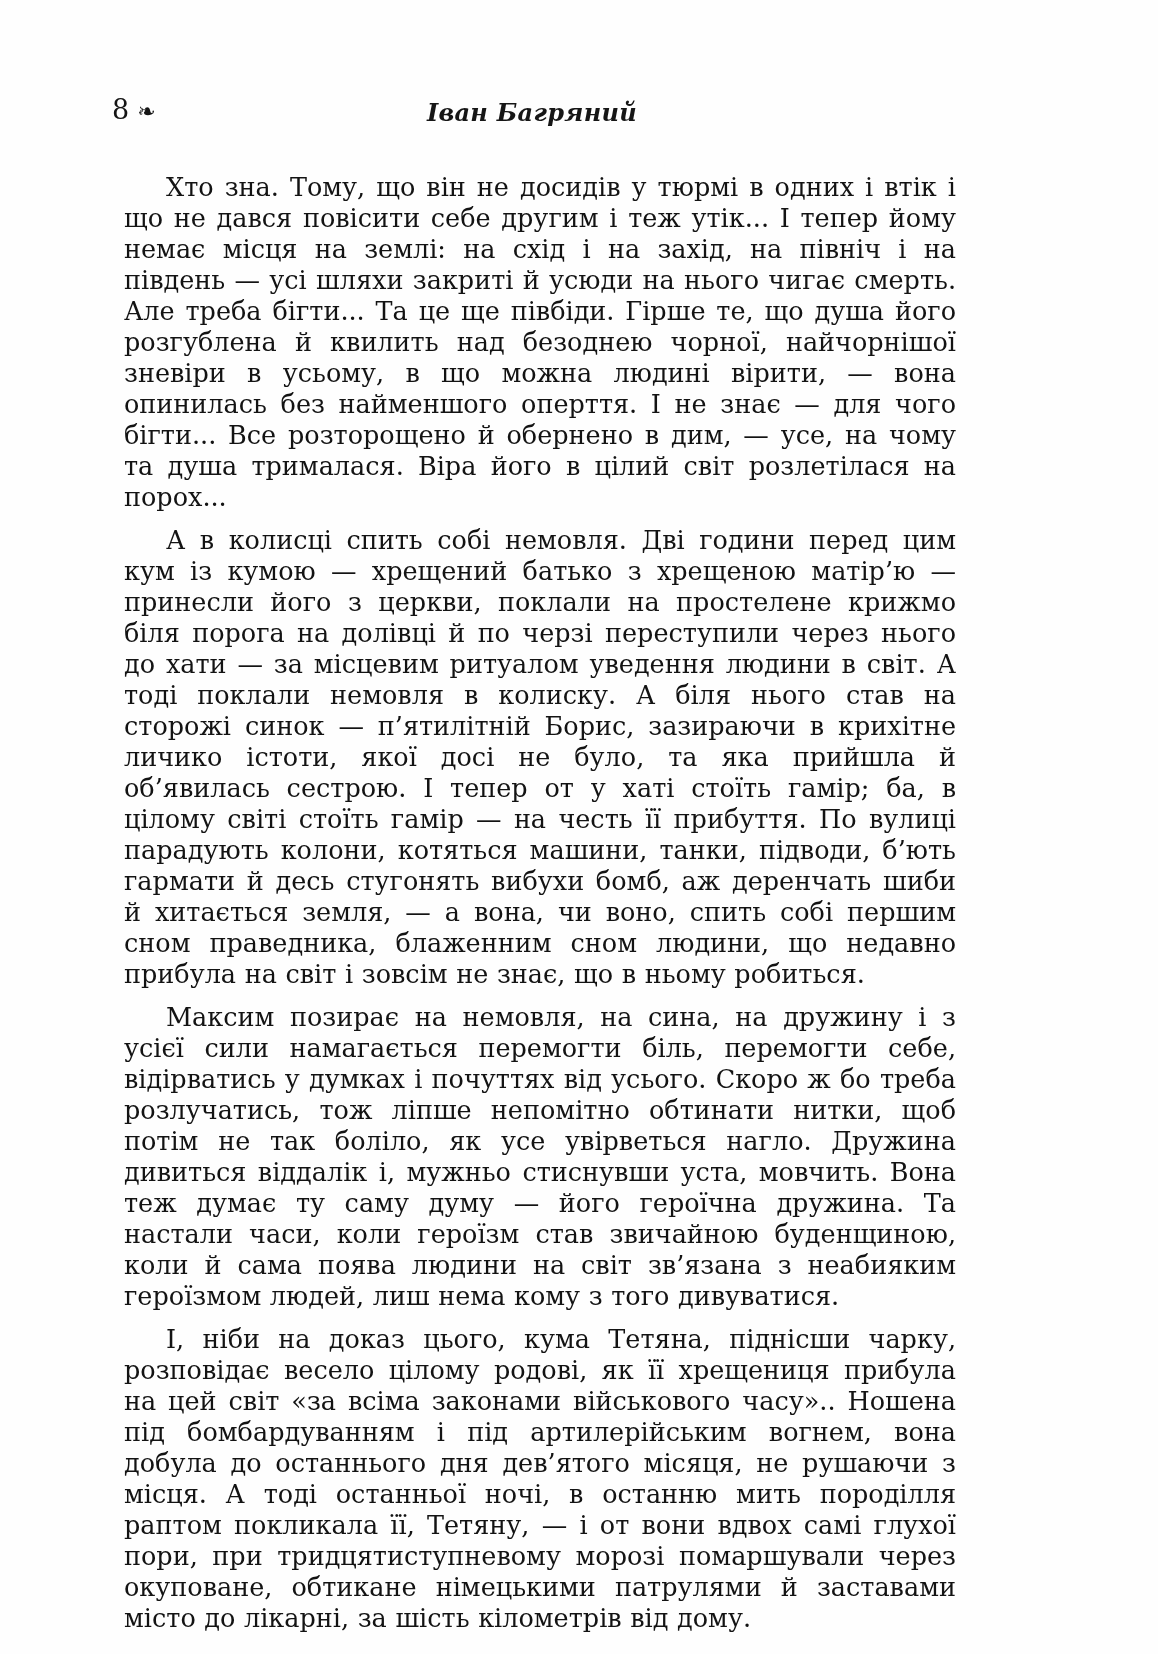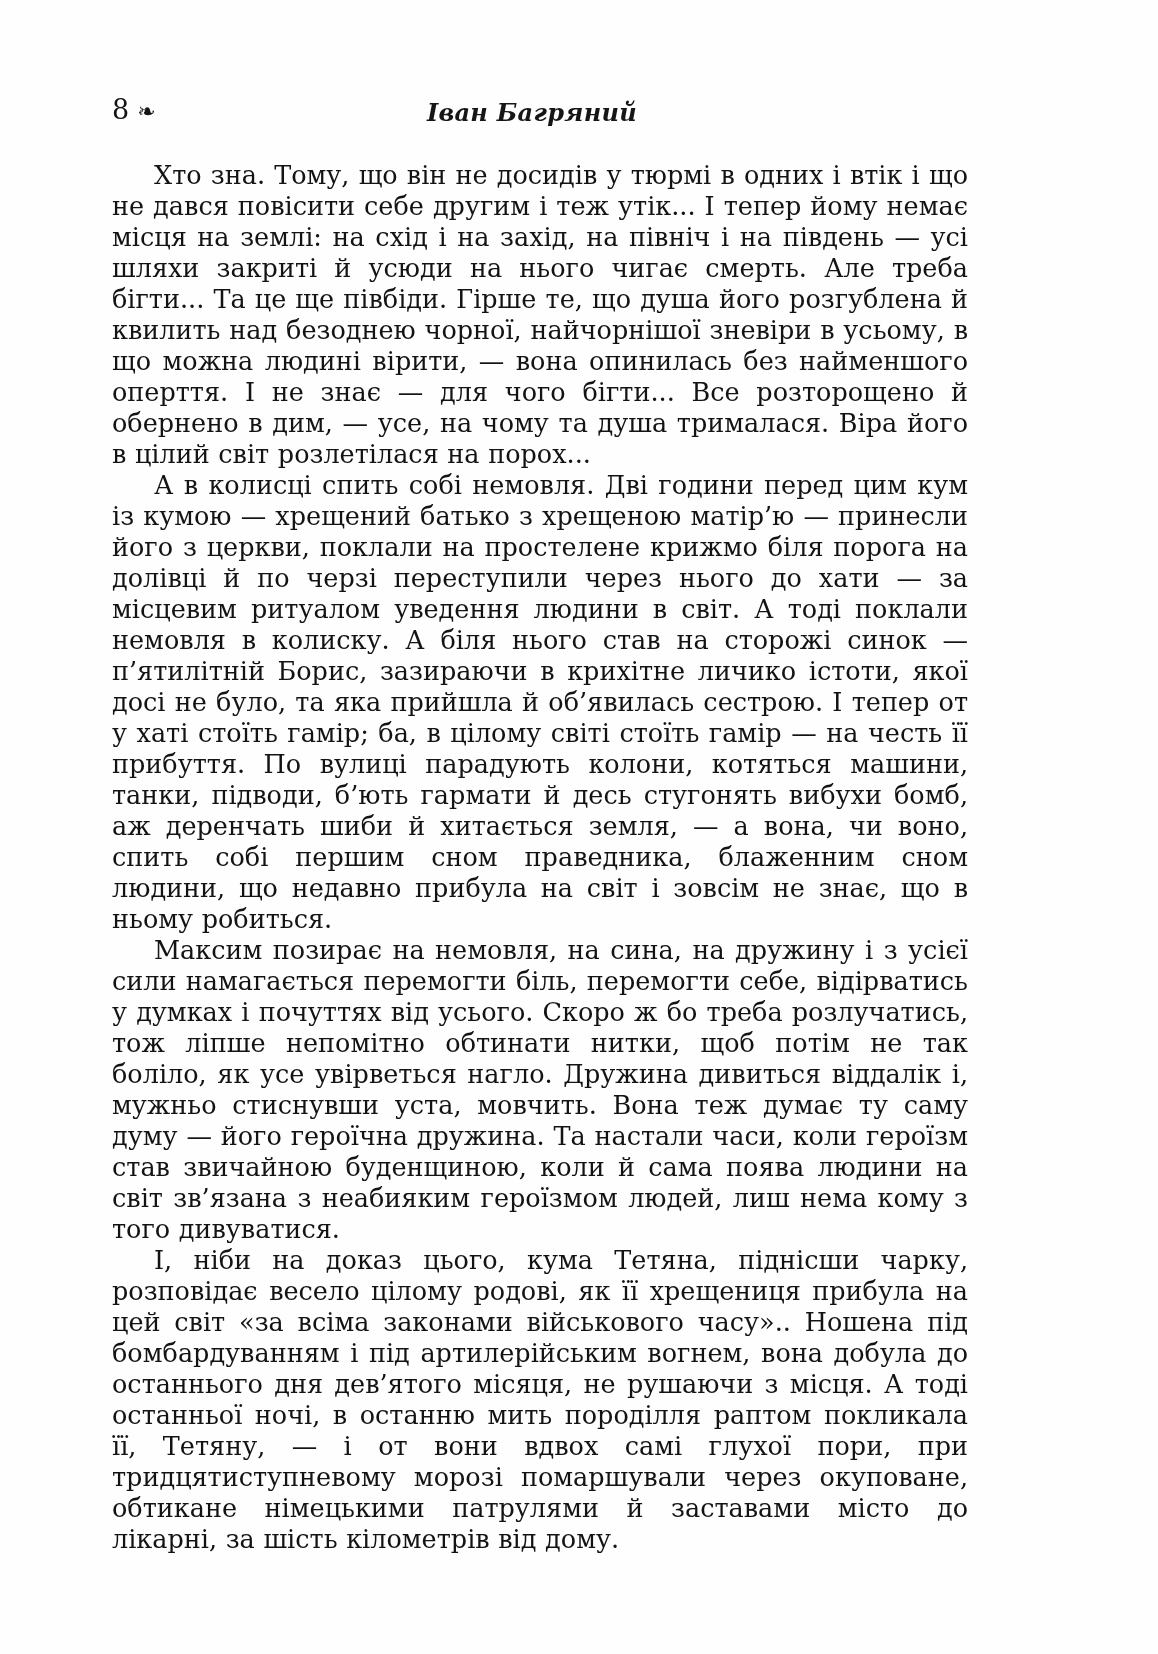--- a/index.html
+++ b/index.html
@@ -61,21 +61,21 @@
     color: #161616;
     letter-spacing: 0.3px;
   }
   .text-block {
     position: absolute;
     top: 160px;
     left: 112px;
     width: 856px;
   }
   .para {
-    margin: 0;
+    margin: 12px;
     font-size: 25.5px;
     line-height: 31px;
     text-align: justify;
     text-indent: 42px;
     color: #131313;
     word-spacing: 0.5px;
   }
 </style>
 </head>
 <body>

